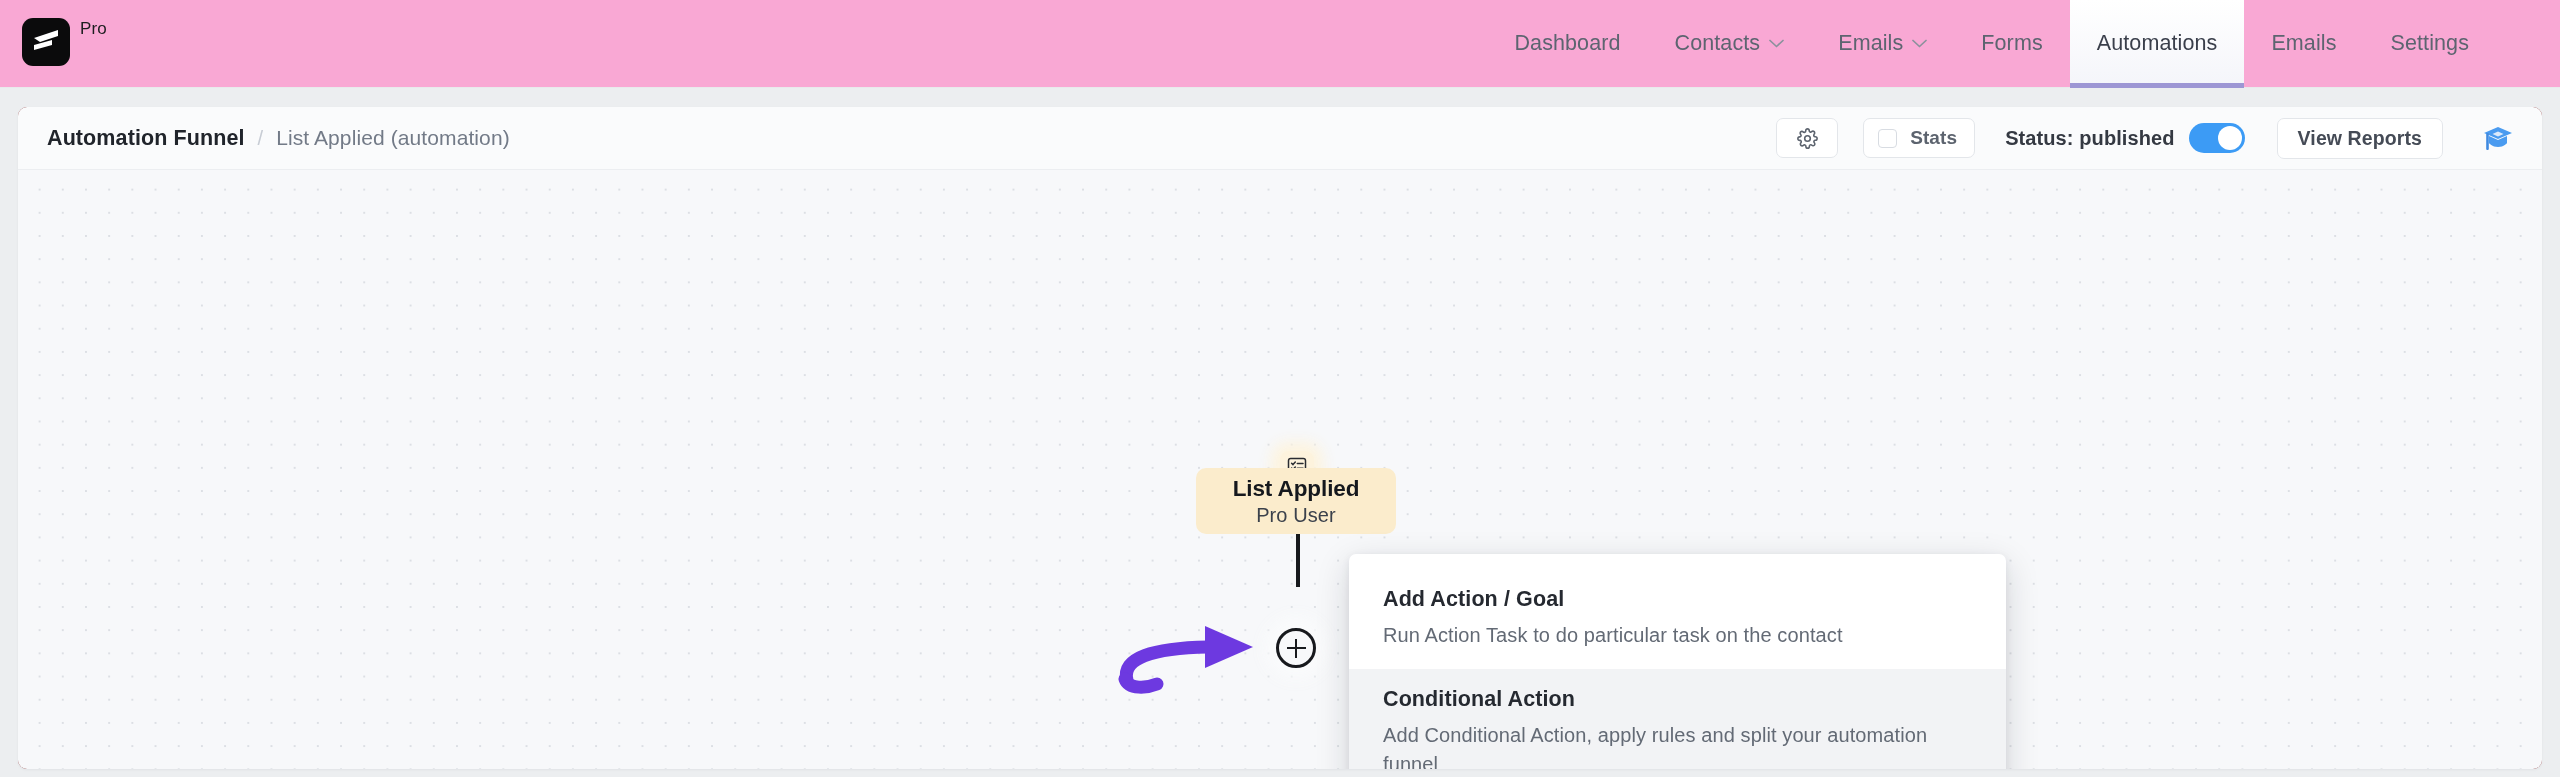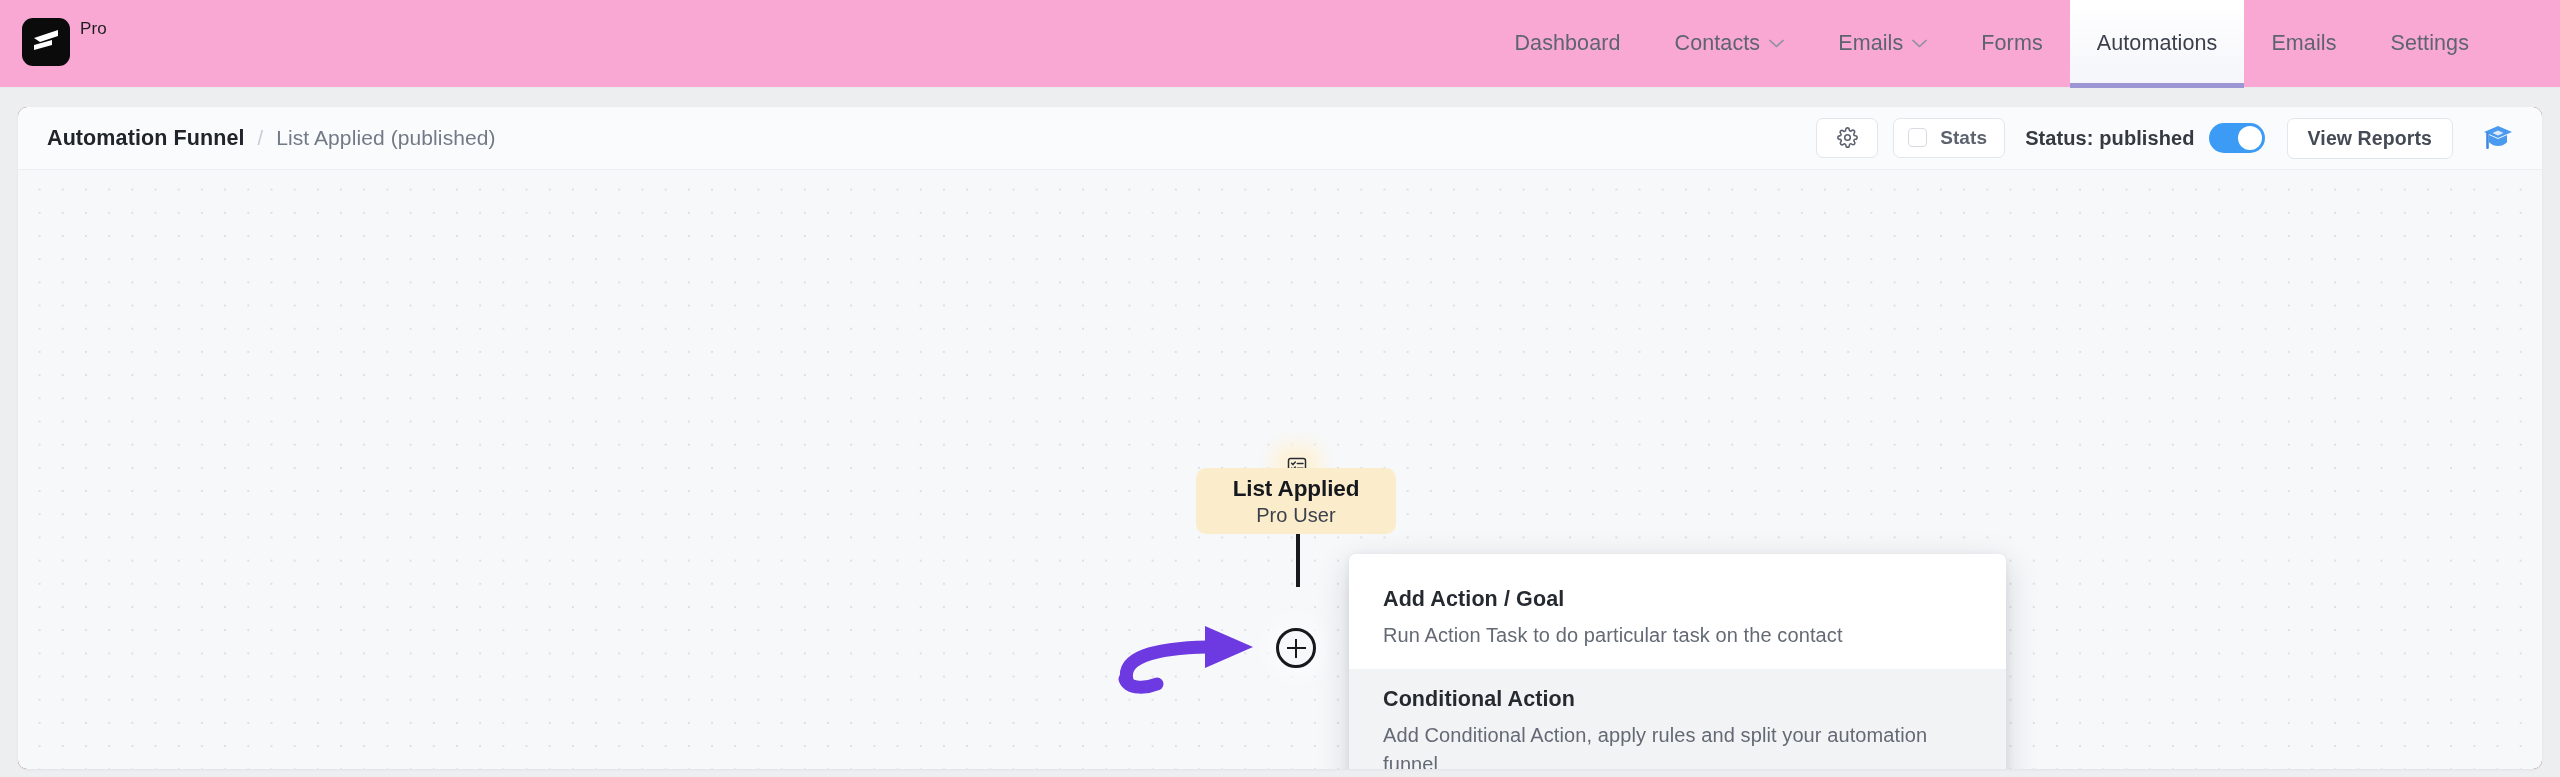--- a/index.html
+++ b/index.html
@@ -107,21 +107,22 @@
     font-weight: bold;
     color: #20242b;
     letter-spacing: .1px;
   }
   .bc-sep { color: #c7ccd4; font-size: 20px; margin: 0 13px; }
   .bc-sub { font-size: 21px; color: #727a87; letter-spacing: .1px; }
 
   .head-tools {
     margin-left: auto;
     display: flex;
-    gap: 0;
+    align-items: center;
+    gap: 10px;
   }
 
   .btn-icon {
     width: 62px; height: 40px;
     border: 1px solid #e3e6ea;
     border-radius: 7px;
     background: #fff;
     display: flex; align-items: center; justify-content: center;
     cursor: pointer;
   }
@@ -363,21 +364,21 @@
 
   </nav>
 </div>
 
 <div class="page-card">
 
   <div class="card-head">
 
     <span class="bc-title">Automation Funnel</span>
     <span class="bc-sep">/</span>
-    <span class="bc-sub">List Applied (published)</span>
+    <span class="bc-sub">List Applied (automation)</span>
 
     <div class="head-tools">
 
       <div class="btn-icon">
         <svg width="21" height="21" viewBox="0 0 24 24" fill="none" stroke="#5c636e" stroke-width="1.8" stroke-linecap="round" stroke-linejoin="round">
           <circle cx="12" cy="12" r="3.2"></circle>
           <path d="M19.4 15a1.6 1.6 0 0 0 .32 1.77l.06.06a2 2 0 1 1-2.83 2.83l-.06-.06a1.6 1.6 0 0 0-1.77-.32 1.6 1.6 0 0 0-.97 1.47V21a2 2 0 1 1-4 0v-.11a1.6 1.6 0 0 0-1.05-1.46 1.6 1.6 0 0 0-1.77.32l-.06.06a2 2 0 1 1-2.83-2.83l.06-.06a1.6 1.6 0 0 0 .32-1.77 1.6 1.6 0 0 0-1.47-.97H3a2 2 0 1 1 0-4h.11a1.6 1.6 0 0 0 1.46-1.05 1.6 1.6 0 0 0-.32-1.77l-.06-.06a2 2 0 1 1 2.83-2.83l.06.06a1.6 1.6 0 0 0 1.77.32H9a1.6 1.6 0 0 0 .97-1.47V3a2 2 0 1 1 4 0v.11a1.6 1.6 0 0 0 .97 1.47 1.6 1.6 0 0 0 1.77-.32l.06-.06a2 2 0 1 1 2.83 2.83l-.06.06a1.6 1.6 0 0 0-.32 1.77V9a1.6 1.6 0 0 0 1.47.97H21a2 2 0 1 1 0 4h-.11a1.6 1.6 0 0 0-1.47.97z"></path>
         </svg>
       </div>
 

